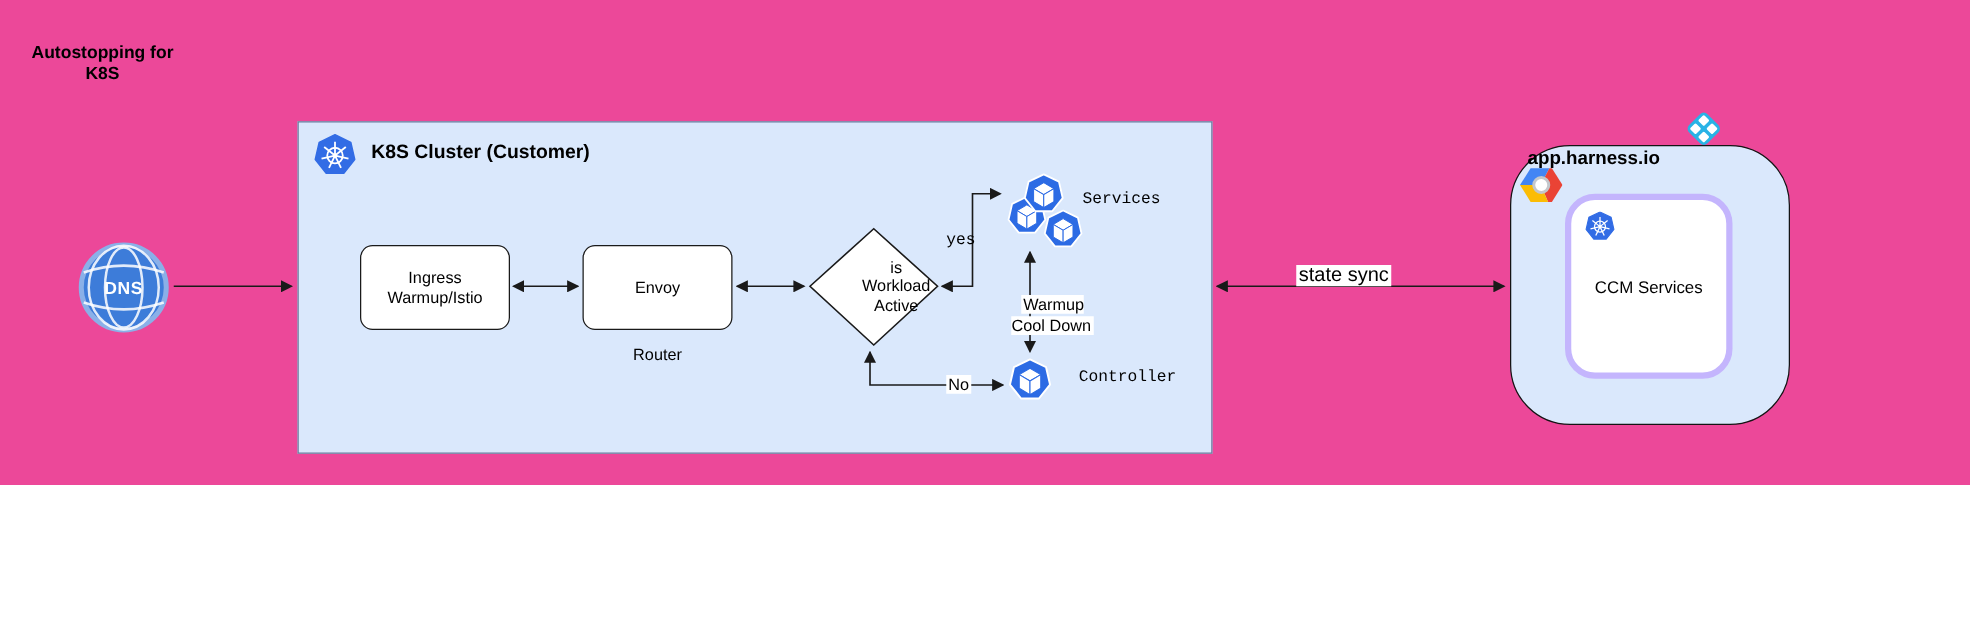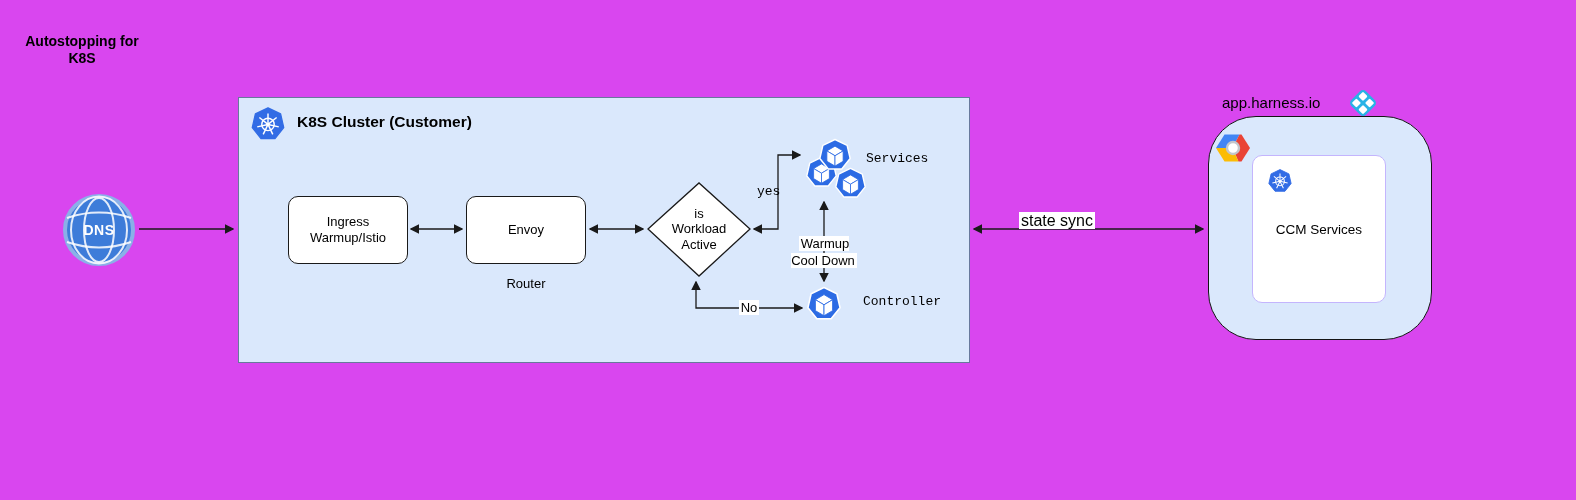--- a/index.html
+++ b/index.html
@@ -1,50 +1,50 @@
 <!DOCTYPE html>
 <html><head>
 <meta charset="utf-8">
 <style>
   html,body{margin:0;padding:0;background:#fff;}
   .canvas{
-    position:relative;width:1576px;height:500px;background:#d946ef;overflow:hidden;
+    position:relative;width:1576px;height:388px;background:#ec4899;overflow:hidden;
     font-family:"Liberation Sans",sans-serif;color:#000;
   }
   .abs{position:absolute;}
   
   .diagram-title{left:22px;top:33px;width:120px;text-align:center;
     font-size:14px;font-weight:bold;line-height:1.18;}
   
   .cluster-bg{left:238px;top:97px;width:732px;height:266px;
     background:#dae8fc;border:1px solid #68799c;box-sizing:border-box;z-index:1;}
   .harness-bg{left:1208px;top:116px;width:224px;height:224px;border-radius:48px;
     background:#dae8fc;border:1.5px solid #141414;box-sizing:border-box;z-index:1;}
   
   .edges{left:0;top:0;z-index:2;}
   .edges path,.edges polygon{stroke:#1a1a1a;stroke-width:1.3px;fill:none;}
   .edges polygon{fill:#ffffff;}
   
   .node-box{background:#fff;border:1px solid #1a1a1a;border-radius:10px;box-sizing:border-box;
     display:flex;align-items:center;justify-content:center;text-align:center;
     font-size:13px;line-height:1.2;z-index:3;}
   .lbl{font-size:13px;line-height:1.2;z-index:4;white-space:nowrap;font-family:Liberation Mono, monospace;}
-  .lbl-wrap{font-size:13px;line-height:1.3;z-index:4;text-align:center;white-space:normal;}
+  .lbl-wrap{font-size:13px;line-height:1.3;z-index:4;text-align:center;white-space:normal;margin-left:18px;}
   .lbl-wrap .hl{background:#ffffff;padding:0 2px;}
   .caption{font-size:13px;text-align:center;z-index:3;}
   .cluster-title{font-size:15.5px;font-weight:bold;z-index:3;}
-  .harness-title{font-size:15px;font-weight:normal;z-index:3;white-space:nowrap;}
+  .harness-title{font-size:15px;font-weight:bold;z-index:3;white-space:nowrap;margin-top:24px;}
   
   .dns-node{left:60px;top:191px;width:78px;height:78px;display:flex;align-items:center;
     justify-content:center;z-index:3;}
   .dns-node svg{position:absolute;left:0;top:0;}
   .dns-label{position:relative;color:#fff;font-weight:bold;font-size:14px;letter-spacing:.5px;z-index:2;}
   
-  .ccm-box{left:1252px;top:155px;width:134px;height:148px;border-radius:10px;background:#fff;
-    border:1px solid #c4b5fd;box-sizing:border-box;display:flex;align-items:center;
+  .ccm-box{left:1252px;top:155px;width:134px;height:148px;border-radius:24px;background:#fff;
+    border:5px solid #c4b5fd;box-sizing:border-box;display:flex;align-items:center;
     justify-content:center;font-size:13.5px;z-index:3;}
   .ccm-k8s{position:absolute;left:1268px;top:169px;z-index:4;}
   .icon-abs{z-index:3;}
 </style>
 </head>
 <body>
 
 <svg width="0" height="0" style="position:absolute" aria-hidden="true">
   <defs>
     <marker id="arr" viewBox="0 0 10 10" refX="8.5" refY="5" markerWidth="7.5" markerHeight="7.5" orient="auto-start-reverse">

